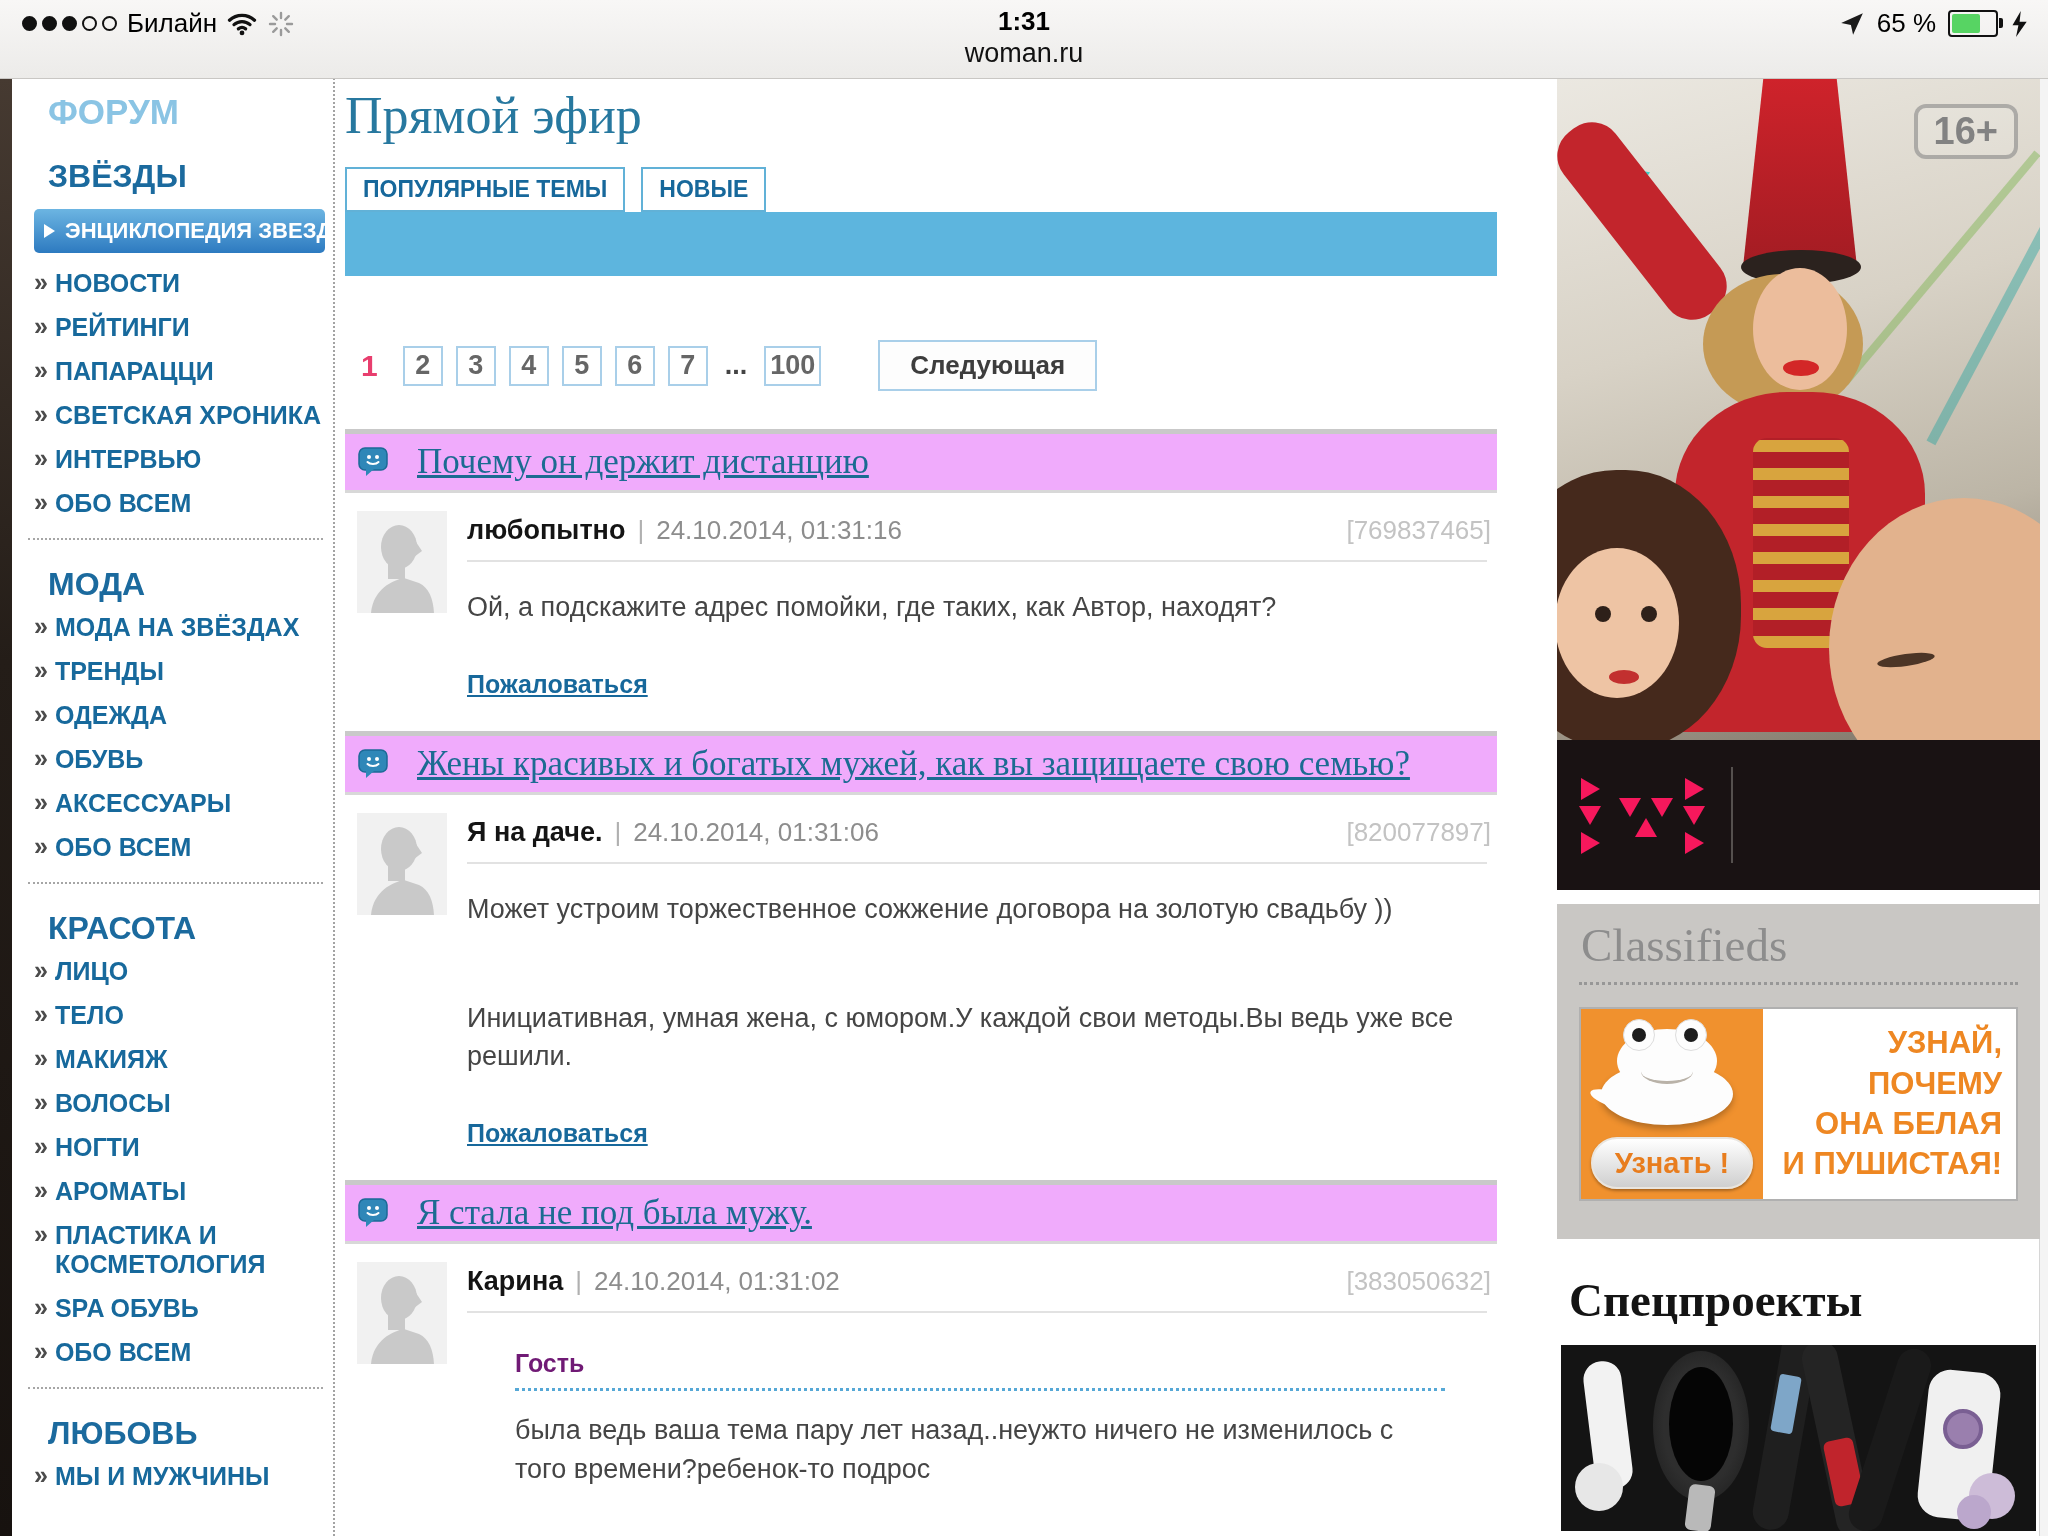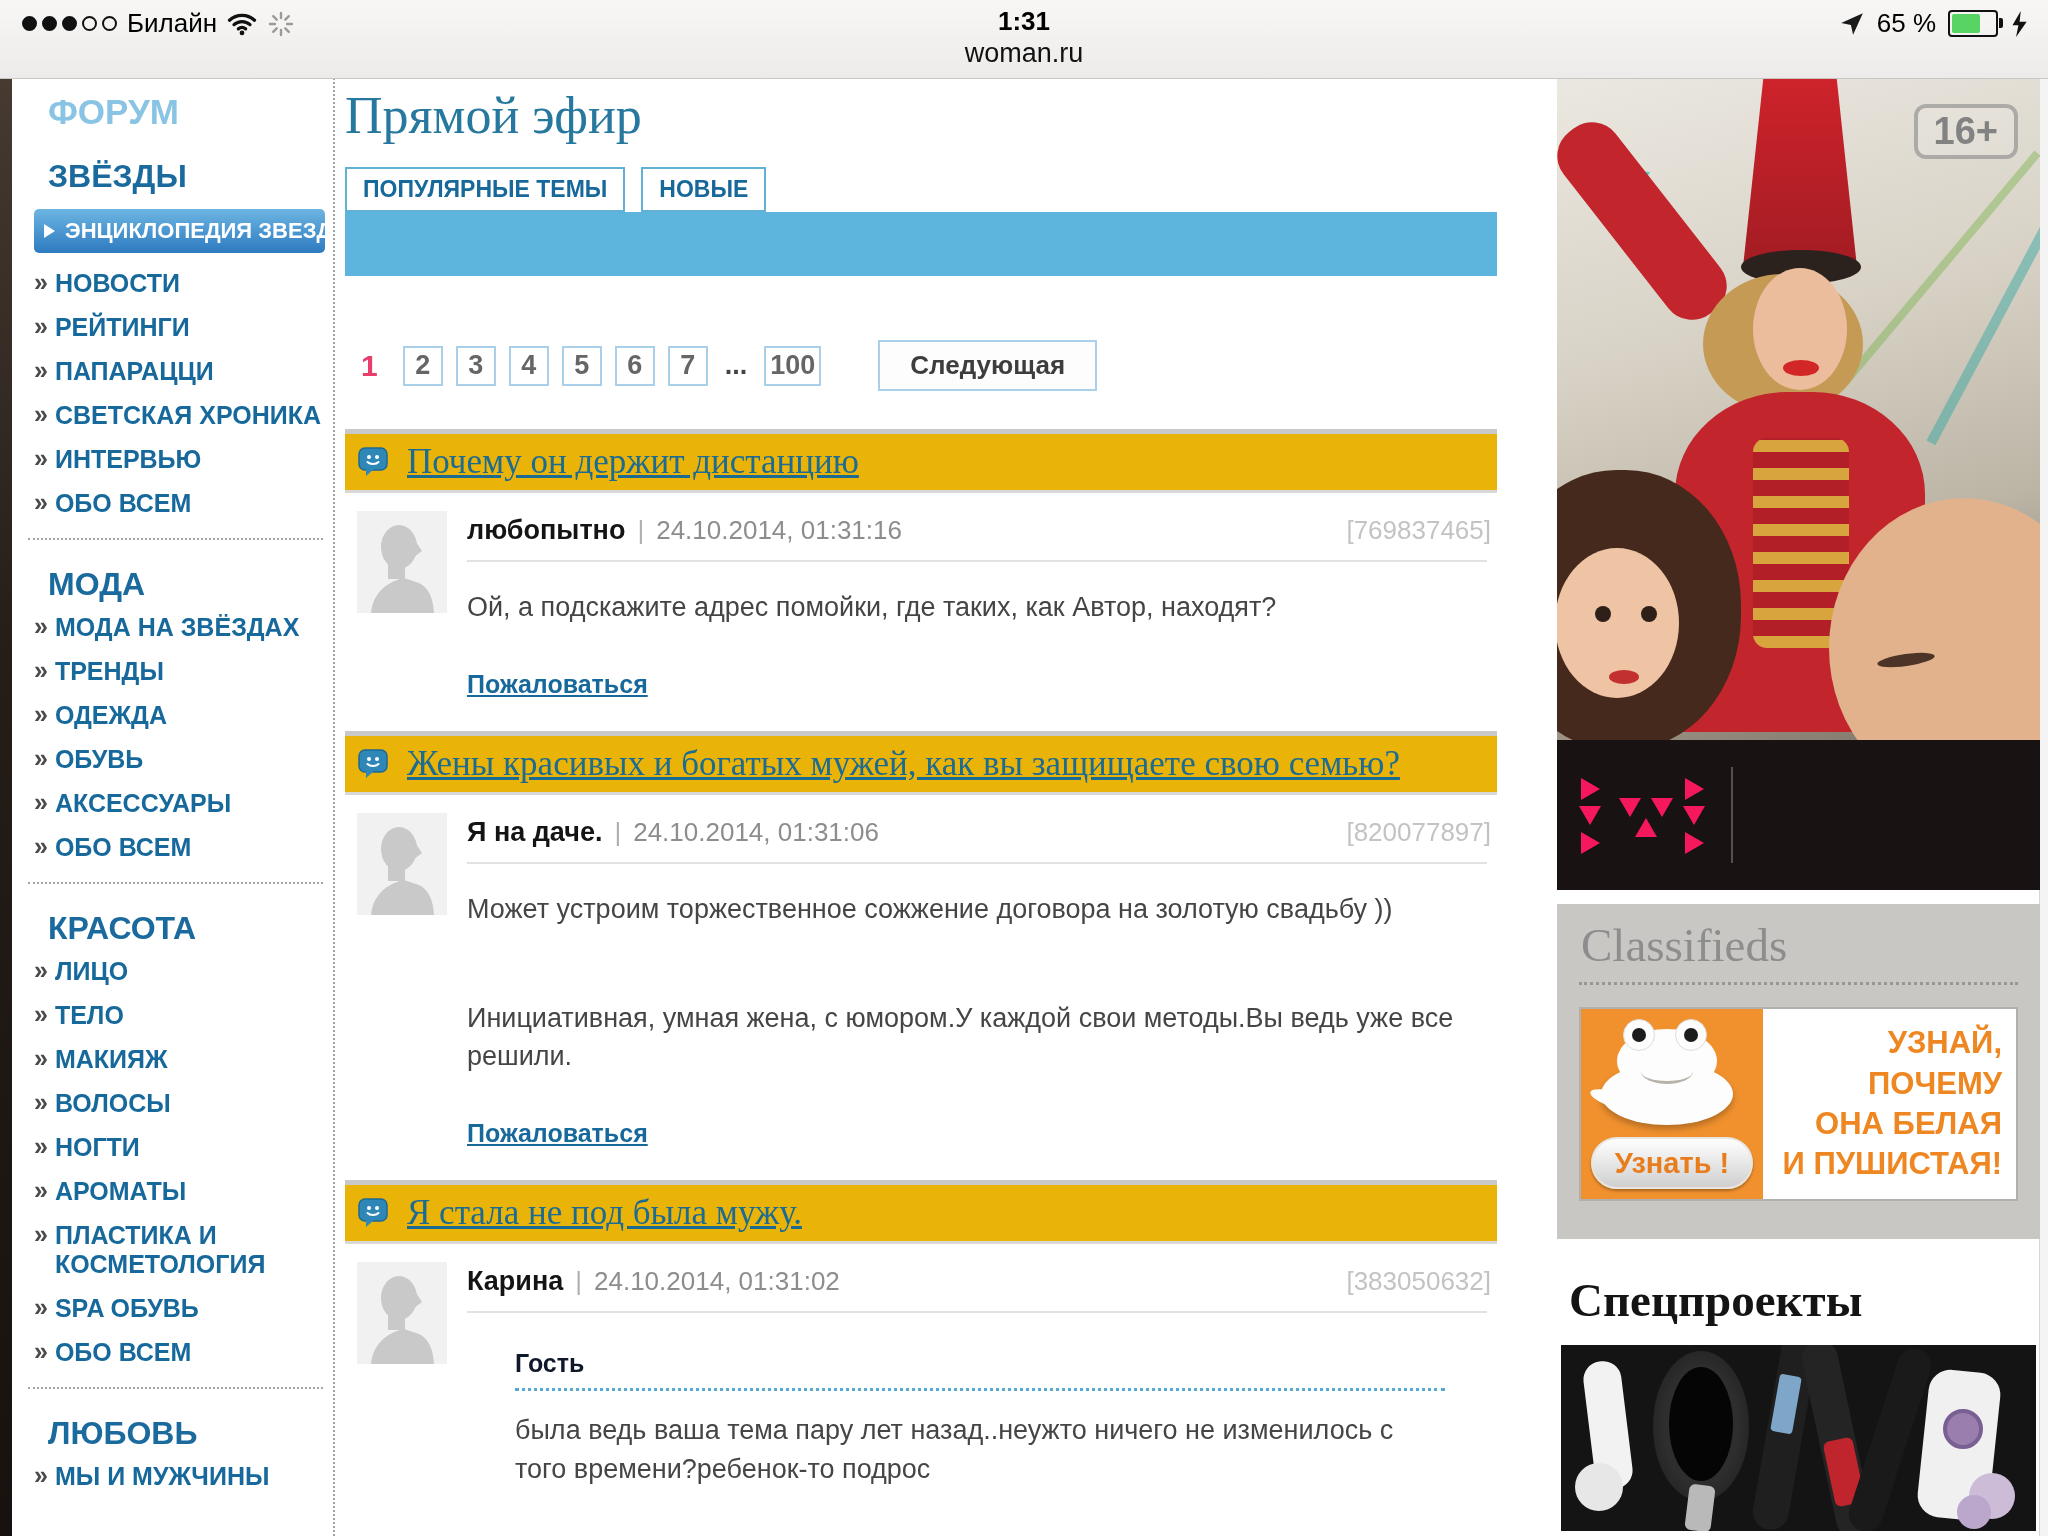--- a/index.html
+++ b/index.html
@@ -52,39 +52,39 @@
   .pagination{display:flex;align-items:center;gap:13px;margin-top:64px;padding-left:16px;}
   .page-current{color:#e83e6e;font-size:30px;font-weight:bold;margin-right:12px;}
   .page-box{min-width:40px;height:40px;border:2px solid #a9cfe9;display:flex;align-items:center;justify-content:center;
     color:#666;font-size:27px;font-weight:bold;background:#fff;cursor:pointer;padding:0 4px;box-sizing:border-box;}
   .page-ellipsis{color:#444;font-size:27px;font-weight:bold;margin:0 4px;}
   .page-next{border:2px solid #a9cfe9;background:#fdfdfd;color:#3d3d3d;font-size:26px;font-weight:bold;
     padding:8px 30px;margin-left:44px;cursor:pointer;}
 
   .post{margin-top:38px;}
   .post + .post{margin-top:26px;}
-  .post-bar{background:#eab308;border-top:5px solid #c9c9c9;border-bottom:3px solid #d8d8d8;
-    height:56px;display:flex;align-items:center;gap:18px;padding-left:12px;}
+  .post-bar{background:#f0abfc;border-top:5px solid #c9c9c9;border-bottom:3px solid #d8d8d8;
+    height:56px;display:flex;align-items:center;gap:28px;padding-left:12px;}
   .post-title{font-family:"Liberation Serif","DejaVu Serif",serif;font-size:35px;color:#1c6b92;
     text-decoration:underline;cursor:pointer;white-space:nowrap;}
   .bubble{flex:0 0 auto;}
   .post-body{position:relative;padding:16px 10px 0 122px;}
   .avatar{position:absolute;left:12px;top:18px;width:90px;height:102px;background:#f1f1f1;overflow:hidden;}
   .post-id{position:absolute;right:6px;top:22px;color:#c3c3c3;font-size:26px;}
   .author-row{display:flex;align-items:baseline;gap:12px;padding-top:6px;}
   .author{font-size:27px;font-weight:bold;color:#141414;}
   .meta-sep{color:#b0b0b0;font-size:26px;}
   .date{color:#8d8d8d;font-size:26px;}
   .author-line{border-top:2px solid #e2e2e2;margin-top:14px;}
   .body-text{font-size:27px;color:#454545;line-height:1.42;margin:26px 0 0 0;max-width:1010px;}
   .gap2{margin-top:70px;}
   .report{display:inline-block;margin:44px 0 6px 0;color:#17689b;font-size:25px;font-weight:bold;
     text-decoration:underline;cursor:pointer;}
   .quote{margin:36px 0 0 48px;max-width:930px;}
-  .quote-author{font-size:25px;font-weight:bold;color:#0f172a;padding-bottom:10px;border-bottom:3px dotted #56a8d6;}
+  .quote-author{font-size:25px;font-weight:bold;color:#701a75;padding-bottom:10px;border-bottom:3px dotted #56a8d6;}
   .quote-text{font-size:27px;color:#454545;line-height:1.45;margin:20px 0 0 0;}
 
   
   .ads{position:absolute;left:1557px;top:78px;width:483px;bottom:0;}
   .movie-ad{position:relative;width:483px;height:812px;overflow:hidden;cursor:pointer;background:#cfc8bb;}
   .photo{position:absolute;inset:0 0 150px 0;background:linear-gradient(165deg,#ebe8e1 0%,#d8d2c6 38%,#bcb5a6 68%,#7a7063 100%);overflow:hidden;}
   .shape{position:absolute;}
   .streak1{width:10px;height:260px;background:#2aa3a0;opacity:.45;transform:rotate(28deg);left:430px;top:120px;}
   .streak2{width:8px;height:300px;background:#6fae3e;opacity:.4;transform:rotate(40deg);left:380px;top:40px;}
   .conf-t{width:30px;height:18px;background:#3fd0c9;transform:skewX(-30deg) rotate(8deg);left:58px;top:92px;}

